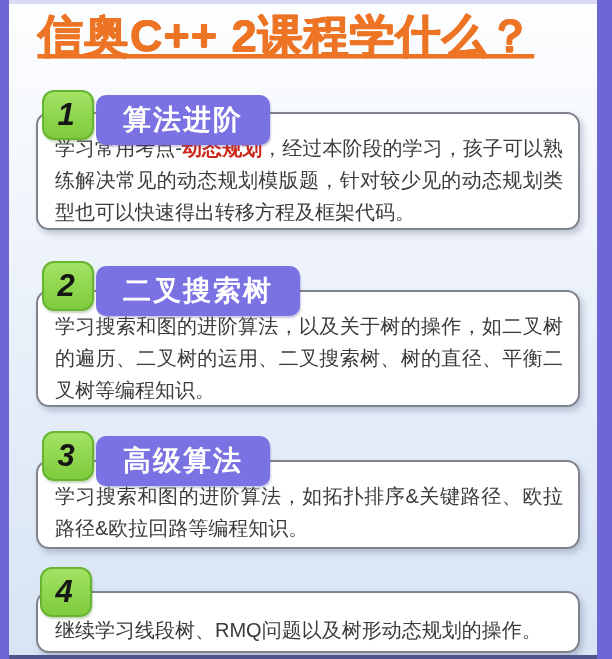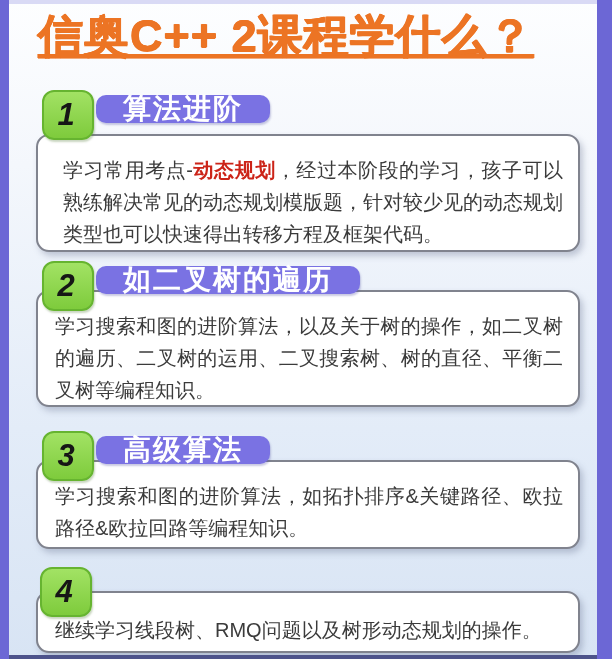--- a/index.html
+++ b/index.html
@@ -77,36 +77,36 @@
     font-size: 31px;
     font-weight: 900;
     font-style: italic;
     color: #161616;
     transform: translateX(-2px);
   }
 
   .label {
     position: absolute;
     left: 96px;
-    height: 28px;
+    height: 50px;
     background: #7a72e3;
     border-radius: 10px;
     padding: 0 27px;
     display: flex; align-items: center;
     color: #ffffff;
     font-size: 28px;
     font-weight: bold;
     letter-spacing: 2px;
     z-index: 3;
     box-shadow: 1px 2px 2px rgba(80, 80, 160, 0.3);
     white-space: nowrap;
   }
 
   
-  #badge-1 { top: 90px; }  #label-1 { top: 95px; }  #card-1 { top: 134px; height: 118px; padding-left: 8px; }
+  #badge-1 { top: 90px; }  #label-1 { top: 95px; }  #card-1 { top: 112px; height: 118px; }
   #badge-2 { top: 261px; } #label-2 { top: 266px; } #card-2 { top: 290px; height: 117px; }
   #badge-3 { top: 431px; } #label-3 { top: 436px; } #card-3 { top: 460px; height: 89px; }
   #badge-4 { top: 567px; left: 40px; }             #card-4 { top: 591px; height: 62px; }
   #card-4 .card-text { padding-top: 21px; }
 </style>
 </head>
 <body>
 
 <div class="poster">
 
@@ -124,21 +124,21 @@
     <span class="badge-num">1</span>
   </div>
   <div class="label" id="label-1">算法进阶</div>
 
   <div class="card" id="card-2">
     <p class="card-text">学习搜索和图的进阶算法，以及关于树的操作，如二叉树的遍历、二叉树的运用、二叉搜索树、树的直径、平衡二叉树等编程知识。</p>
   </div>
   <div class="badge" id="badge-2">
     <span class="badge-num">2</span>
   </div>
-  <div class="label" id="label-2">如二叉树的遍历</div>
+  <div class="label" id="label-2">二叉搜索树</div>
 
   <div class="card" id="card-3">
     <p class="card-text">学习搜索和图的进阶算法，如拓扑排序&amp;关键路径、欧拉路径&amp;欧拉回路等编程知识。</p>
   </div>
   <div class="badge" id="badge-3">
     <span class="badge-num">3</span>
   </div>
   <div class="label" id="label-3">高级算法</div>
 
   <div class="card" id="card-4">

